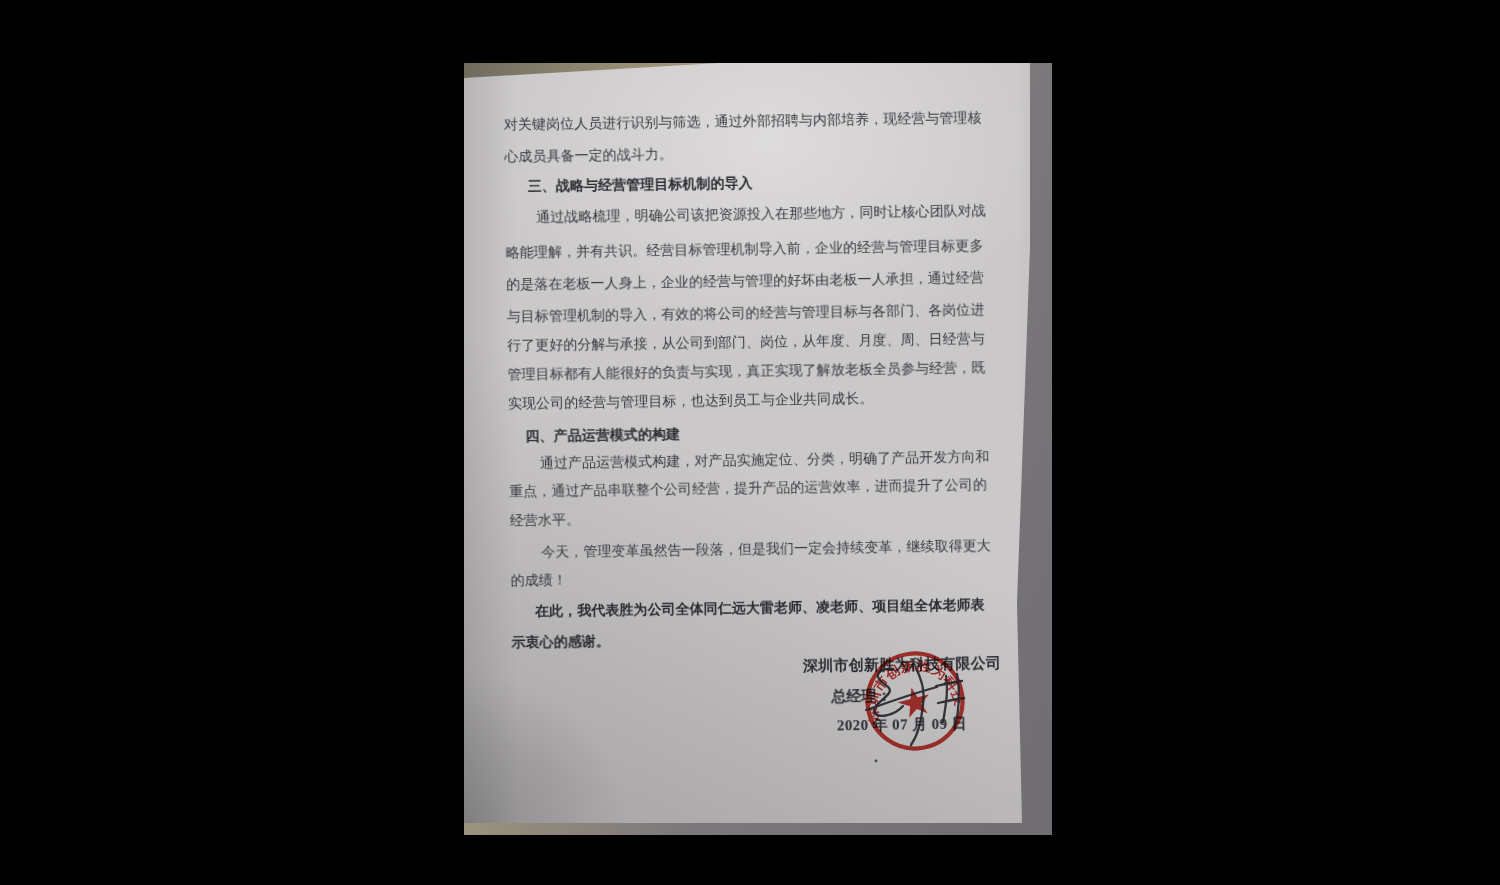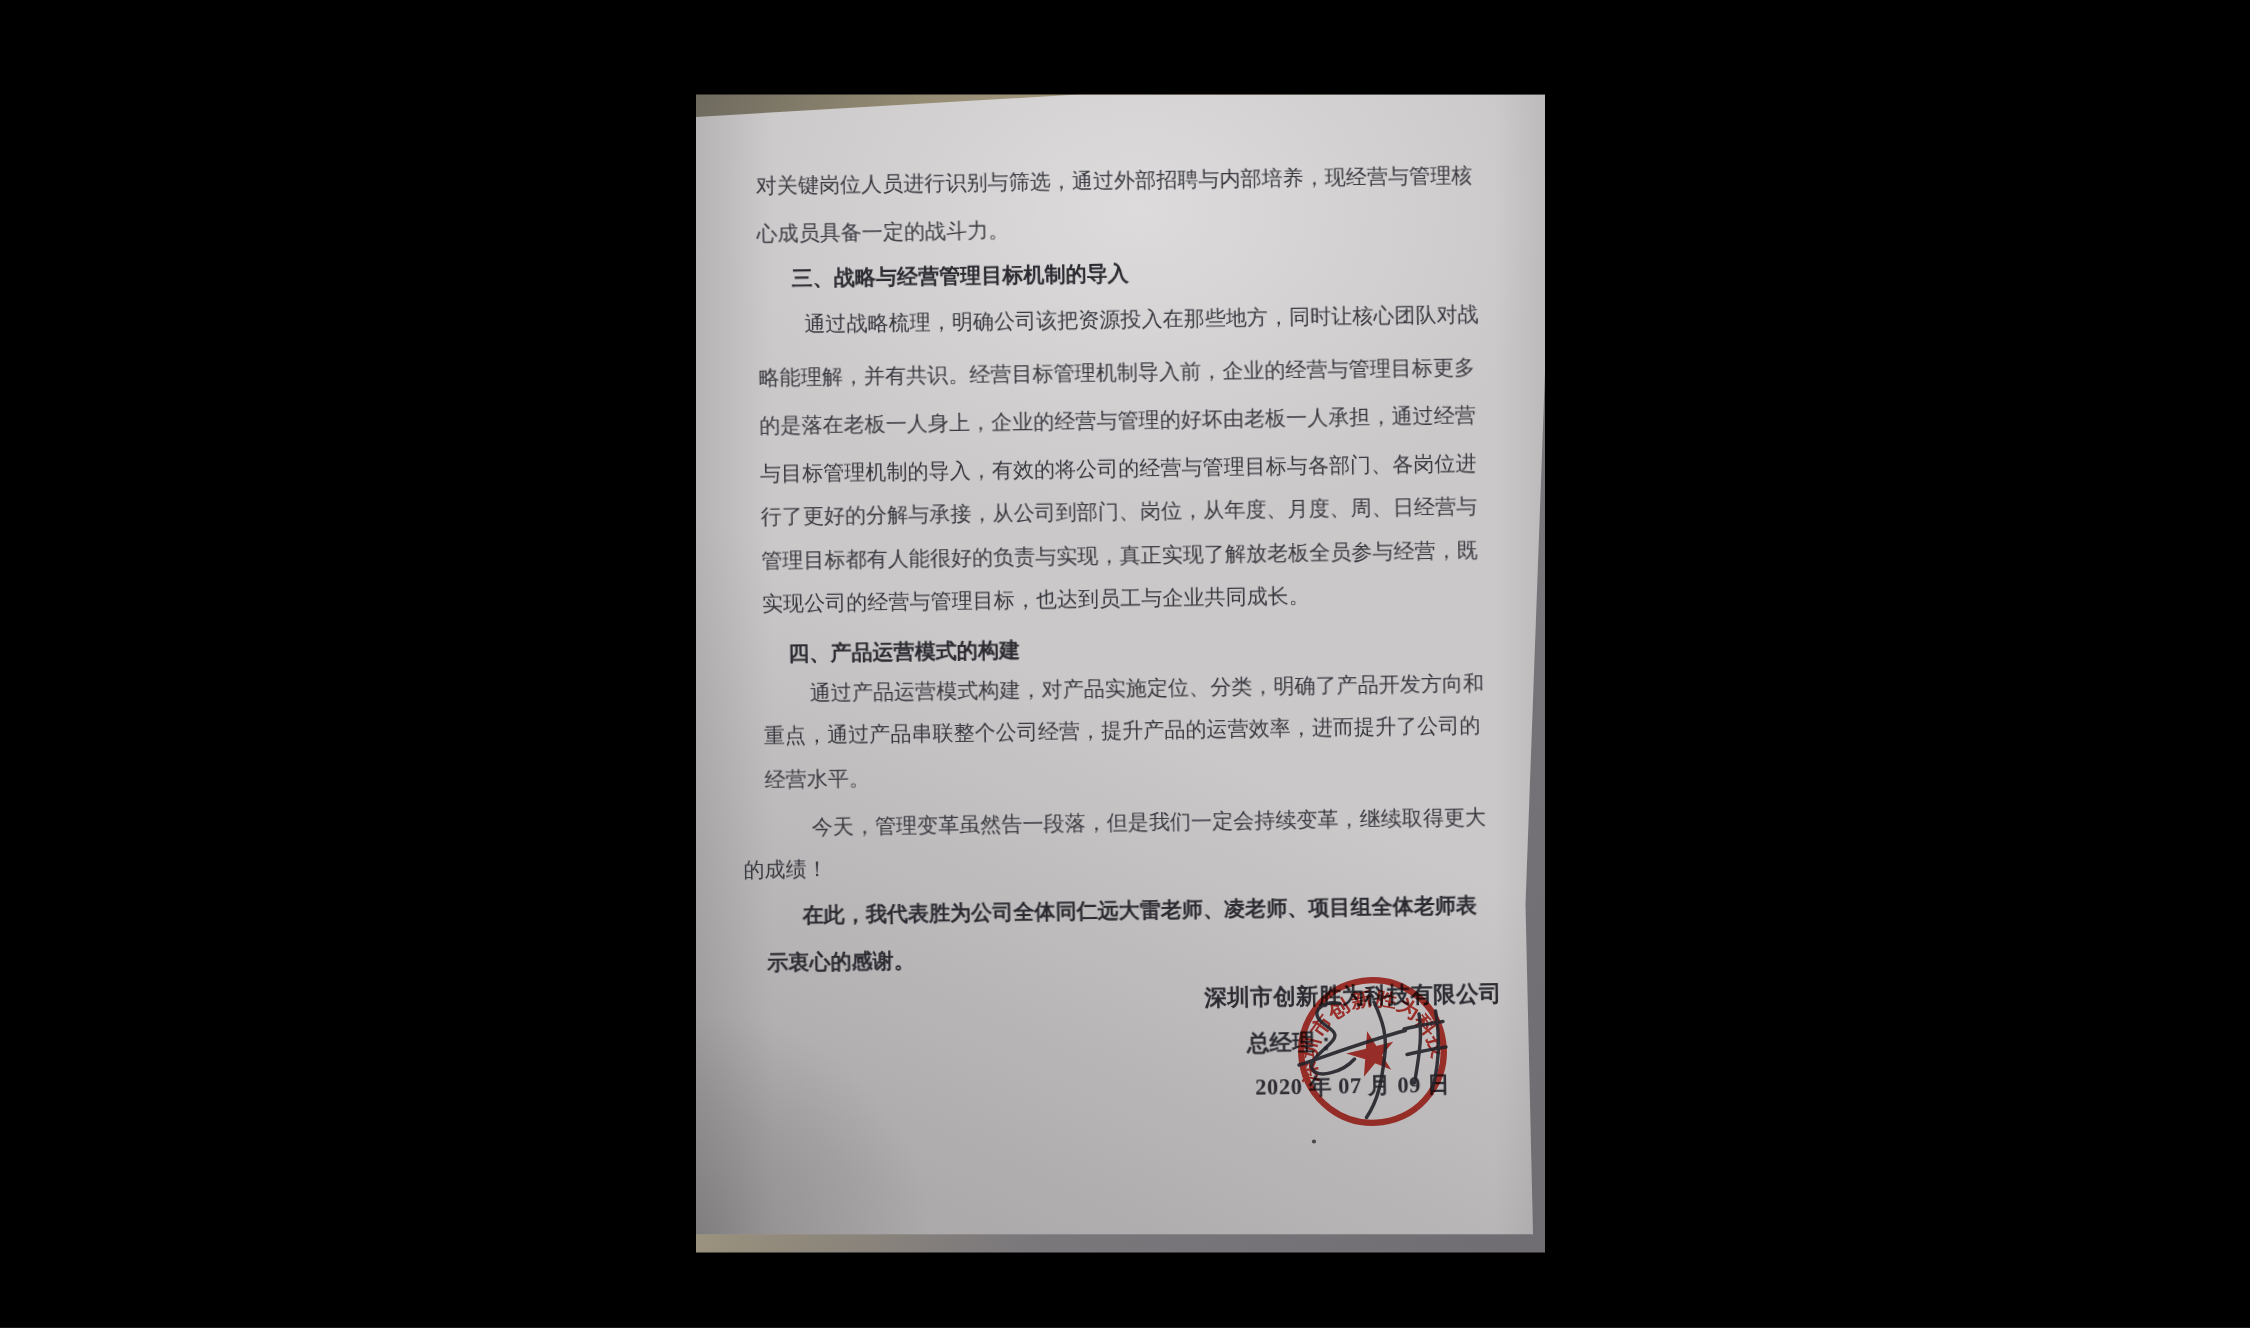--- a/index.html
+++ b/index.html
@@ -1,20 +1,20 @@
 <!DOCTYPE html>
 <html><head>
 <meta charset="utf-8">
 <style>
   html,body{margin:0;padding:0;background:#000;}
   .stage{position:relative;width:1500px;height:885px;background:#000;overflow:hidden;
          font-family:"Liberation Serif","DejaVu Serif",serif;}
   
   .photo{position:absolute;left:464px;top:63px;width:566px;height:772px;overflow:hidden;
-         background:linear-gradient(115deg,#6e6a5e 0%,#958c74 16%,#a89e82 30%,#8f887b 46%,#7b787c 62%,#6f6d72 100%);}
+         background:linear-gradient(115deg,#6e6a5e 0%,#958c74 16%,#a89e82 30%,#8f887b 46%,#7b787c 62%,#6f6d72 100%);padding-left:22px;}
   
   .paper{position:absolute;inset:0;background:#cbc8c9;
          clip-path:polygon(0px 15px,255px 0px,566px 0px,566px 185px,553px 540px,558px 760px,0px 760px);}
   .paper .sheen{position:absolute;inset:0;
          background:radial-gradient(75% 42% at 52% 10%,rgba(255,255,255,.35),rgba(255,255,255,0) 66%);}
   .paper .shade{position:absolute;inset:0;
          background:
            linear-gradient(205deg,rgba(0,0,0,0) 52%,rgba(22,20,24,.17) 90%),
            radial-gradient(40% 30% at 0% 100%,rgba(0,0,0,.20),rgba(0,0,0,0) 70%),
            linear-gradient(90deg,rgba(0,0,0,.10),rgba(0,0,0,0) 9%,rgba(0,0,0,0) 94%,rgba(0,0,0,.07));}
@@ -51,21 +51,21 @@
       <div class="ln" style="top:211px;left:40px">的是落在老板一人身上，企业的经营与管理的好坏由老板一人承担，通过经营</div>
       <div class="ln" style="top:243px;left:40px">与目标管理机制的导入，有效的将公司的经营与管理目标与各部门、各岗位进</div>
       <div class="ln" style="top:272px;left:40px">行了更好的分解与承接，从公司到部门、岗位，从年度、月度、周、日经营与</div>
       <div class="ln" style="top:301px;left:40px">管理目标都有人能很好的负责与实现，真正实现了解放老板全员参与经营，既</div>
       <div class="ln" style="top:330px;left:40px">实现公司的经营与管理目标，也达到员工与企业共同成长。</div>
       <div class="ln b" style="top:363px;left:57px">四、产品运营模式的构建</div>
       <div class="ln" style="top:390px;left:71px">通过产品运营模式构建，对产品实施定位、分类，明确了产品开发方向和</div>
       <div class="ln" style="top:418px;left:40px">重点，通过产品串联整个公司经营，提升产品的运营效率，进而提升了公司的</div>
       <div class="ln" style="top:447px;left:40px">经营水平。</div>
       <div class="ln" style="top:479px;left:71px">今天，管理变革虽然告一段落，但是我们一定会持续变革，继续取得更大</div>
-      <div class="ln" style="top:507px;left:25px">的成绩！</div>
+      <div class="ln" style="top:507px;left:40px">的成绩！</div>
       <div class="ln b" style="top:538px;left:64px">在此，我代表胜为公司全体同仁远大雷老师、凌老师、项目组全体老师表</div>
       <div class="ln b" style="top:569px;left:40px">示衷心的感谢。</div>
       <div class="ln b company" style="top:596px;left:331px">深圳市创新胜为科技有限公司</div>
       <div class="ln b title" style="top:627px;left:359px">总经理：</div>
       <div class="ln b date" style="top:656px;left:364px">2020 年 07 月 09 日</div>
     </div>
 
     <svg class="stamp" viewBox="0 0 106 106">
       <circle cx="53" cy="53" r="47.5" fill="none" stroke="#c5271f" stroke-width="4.2"></circle>
       <defs>

